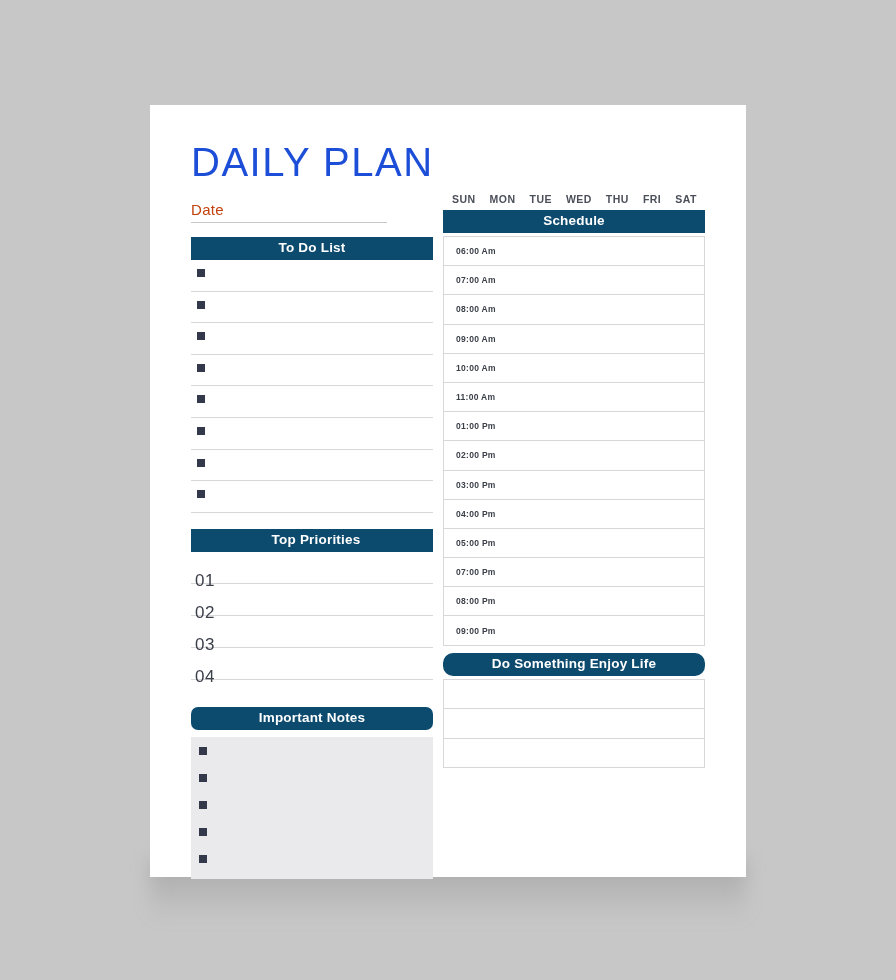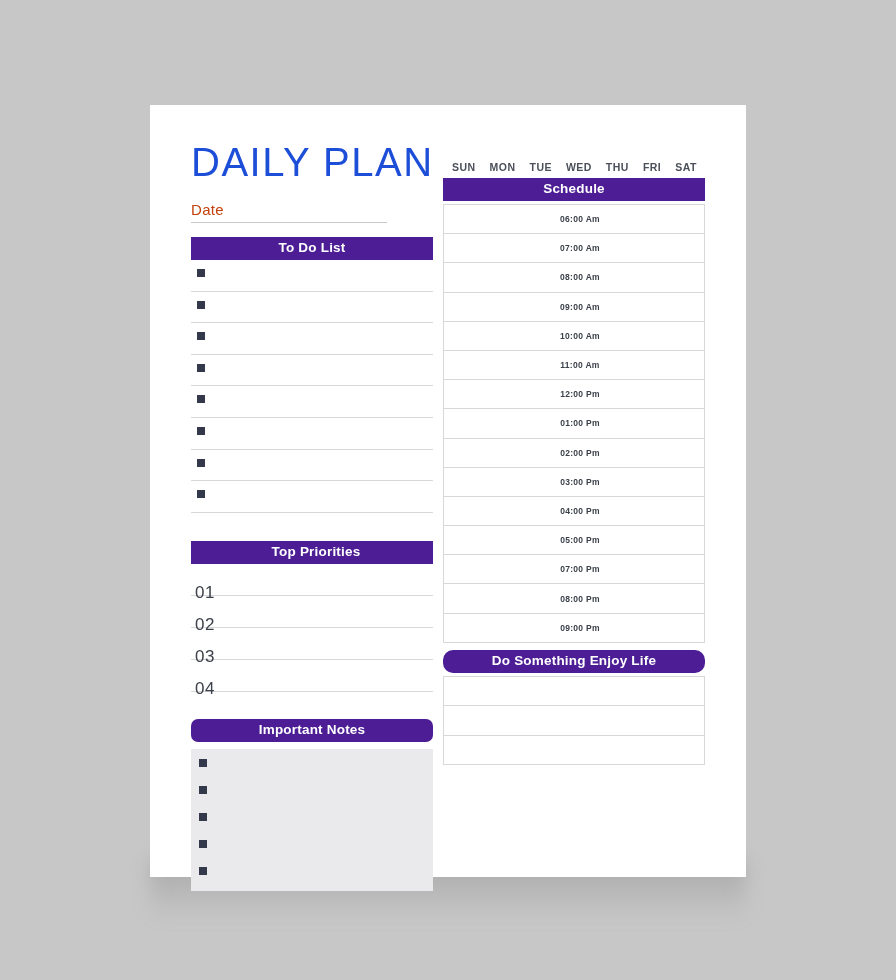--- a/index.html
+++ b/index.html
@@ -30,21 +30,21 @@
     top: 860px;
     width: 596px;
     height: 60px;
     background: linear-gradient(to bottom, rgba(120,120,120,0.38), rgba(160,160,160,0.0));
     filter: blur(9px);
     pointer-events: none;
   }
 
   
   .bar {
-    background: #4c1d95;
+    background: #0c4a6e;
     color: #ffffff;
     text-align: center;
     font-size: 13.5px;
     font-weight: bold;
     letter-spacing: .2px;
     line-height: 18px;
     padding: 2px 0 3px 0;
     box-sizing: border-box;
   }
 
@@ -124,21 +124,21 @@
   }
   #notes-box .sq {
     position: absolute;
     left: 8px;
   }
 
   
   #right-col {
     position: absolute;
     left: 293px;   
-    top: 56px;
+    top: 88px;
     width: 262px;
   }
 
   #weekdays {
     display: flex;
     justify-content: space-between;
     padding: 0 8px 0 9px;
     box-sizing: border-box;
     width: 100%;
     font-size: 10.5px;
@@ -155,21 +155,20 @@
     width: 100%;
     margin-top: 3px;
   }
   .sched-row {
     height: 29.2px;
     border-top: 1px solid #d8d8da;
     box-sizing: border-box;
     display: flex;
     align-items: center;
     padding-left: 12px;
-    justify-content: center;
   }
   .sched-row:first-child { border-top: 1px solid #d8d8da; }
   .sched-time {
     font-size: 8.5px;
     font-weight: bold;
     color: #3b4049;
     letter-spacing: .3px;
   }
 
   #enjoy-bar { margin-top: 7px; width: 100%; border-radius: 10px; }
@@ -207,21 +206,21 @@
         <div class="todo-row"><span class="sq"></span><span></span></div>
         <div class="todo-row"><span class="sq"></span><span></span></div>
         <div class="todo-row"><span class="sq"></span><span></span></div>
         <div class="todo-row"><span class="sq"></span><span></span></div>
         <div class="todo-row"><span class="sq"></span><span></span></div>
         <div class="todo-row"><span class="sq"></span><span></span></div>
         <div class="todo-row"><span class="sq"></span><span></span></div>
         <div class="todo-row"><span class="sq"></span><span></span></div>
       </div>
 
-    <div class="bar section-bar-left" style="margin-top:28px;padding-left:8px;">Top Priorities</div>
+    <div class="bar section-bar-left" style="margin-top:16px;padding-left:8px;">Top Priorities</div>
     <div id="prio-rows">
         <div class="prio-row">
           <span class="prio-num">01</span>
         </div>
         <div class="prio-row">
           <span class="prio-num">02</span>
         </div>
         <div class="prio-row">
           <span class="prio-num">03</span>
         </div>
@@ -266,23 +265,20 @@
         <div class="sched-row">
           <span class="sched-time">09:00 Am</span>
         </div>
         <div class="sched-row">
           <span class="sched-time">10:00 Am</span>
         </div>
         <div class="sched-row">
           <span class="sched-time">11:00 Am</span>
         </div>
         <div class="sched-row">
-          <span class="sched-time">12:00 Pm</span>
-        </div>
-        <div class="sched-row">
           <span class="sched-time">01:00 Pm</span>
         </div>
         <div class="sched-row">
           <span class="sched-time">02:00 Pm</span>
         </div>
         <div class="sched-row">
           <span class="sched-time">03:00 Pm</span>
         </div>
         <div class="sched-row">
           <span class="sched-time">04:00 Pm</span>

